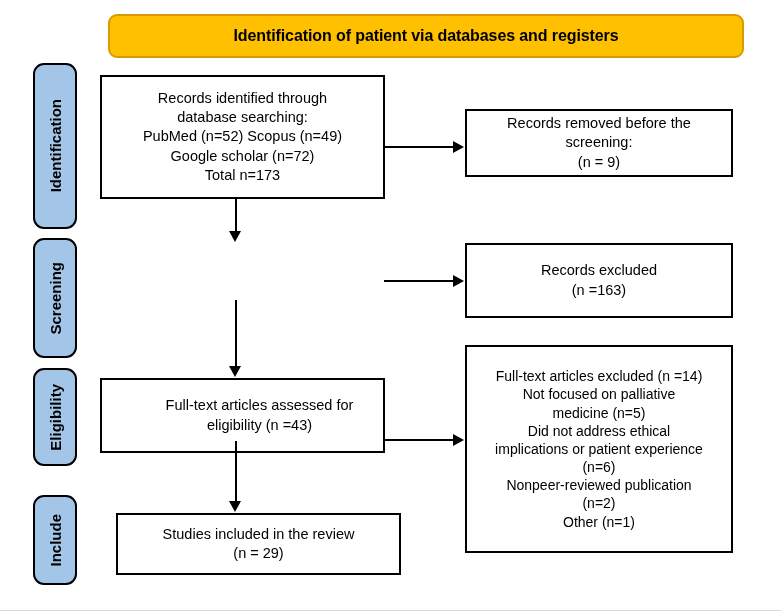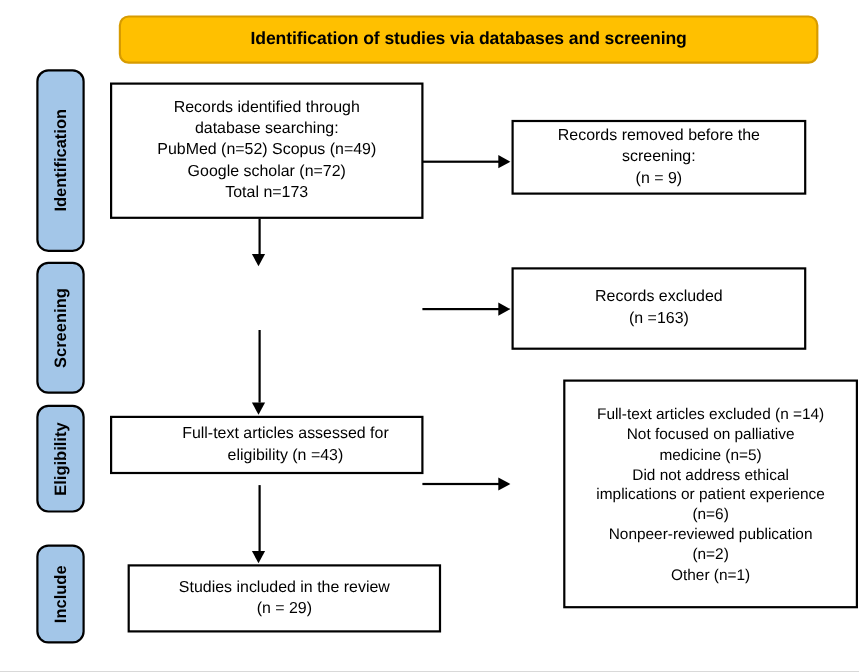--- a/index.html
+++ b/index.html
@@ -83,22 +83,22 @@
     line-height: 1.32;
     color: #000000;
     padding: 0 6px;
     white-space: pre-line;
   }
 
   #box-records-identified { left: 100px; top: 75px;  width: 285px; height: 124px; }
   #box-records-removed    { left: 465px; top: 109px; width: 268px; height: 68px;  }
   #box-records-screened   { left: 100px; top: 243px; width: 285px; height: 57px;  }
   #box-records-excluded   { left: 465px; top: 243px; width: 268px; height: 75px;  }
-  #box-fulltext-assessed  { left: 100px; top: 378px; width: 285px; height: 53px; padding-left: 34px;  }
-  #box-fulltext-excluded  { left: 465px; top: 345px; width: 268px; height: 208px; margin-left: 47px; }
+  #box-fulltext-assessed  { left: 100px; top: 378px; width: 285px; height: 75px; padding-left: 34px;  }
+  #box-fulltext-excluded  { left: 465px; top: 345px; width: 268px; height: 208px; }
   #box-studies-included   { left: 100px; top: 513px; width: 285px; height: 62px; margin-left: 16px;  }
 
   #box-fulltext-excluded .box-text { font-size: 14px; line-height: 1.3; }
 
   
   .conn {
     position: absolute;
     background: #000000;
   }
   .conn-v { width: 2px; }
@@ -140,21 +140,21 @@
   
   #conn-h3      { left: 384px; top: 439px; width: 70px; }
   #arrow-h3     { left: 453px; top: 434px; }
 </style>
 </head>
 <body>
 
 <div id="canvas">
 
   <div class="banner">
-    <span class="banner-text">Identification of studies via databases and screening</span>
+    <span class="banner-text">Identification of patient via databases and registers</span>
   </div>
 
   <div class="stage" id="stage-identification">
     <span class="stage-text">Identification</span>
   </div>
   <div class="stage" id="stage-screening">
     <span class="stage-text">Screening</span>
   </div>
   <div class="stage" id="stage-eligibility">
     <span class="stage-text">Eligibility</span>

